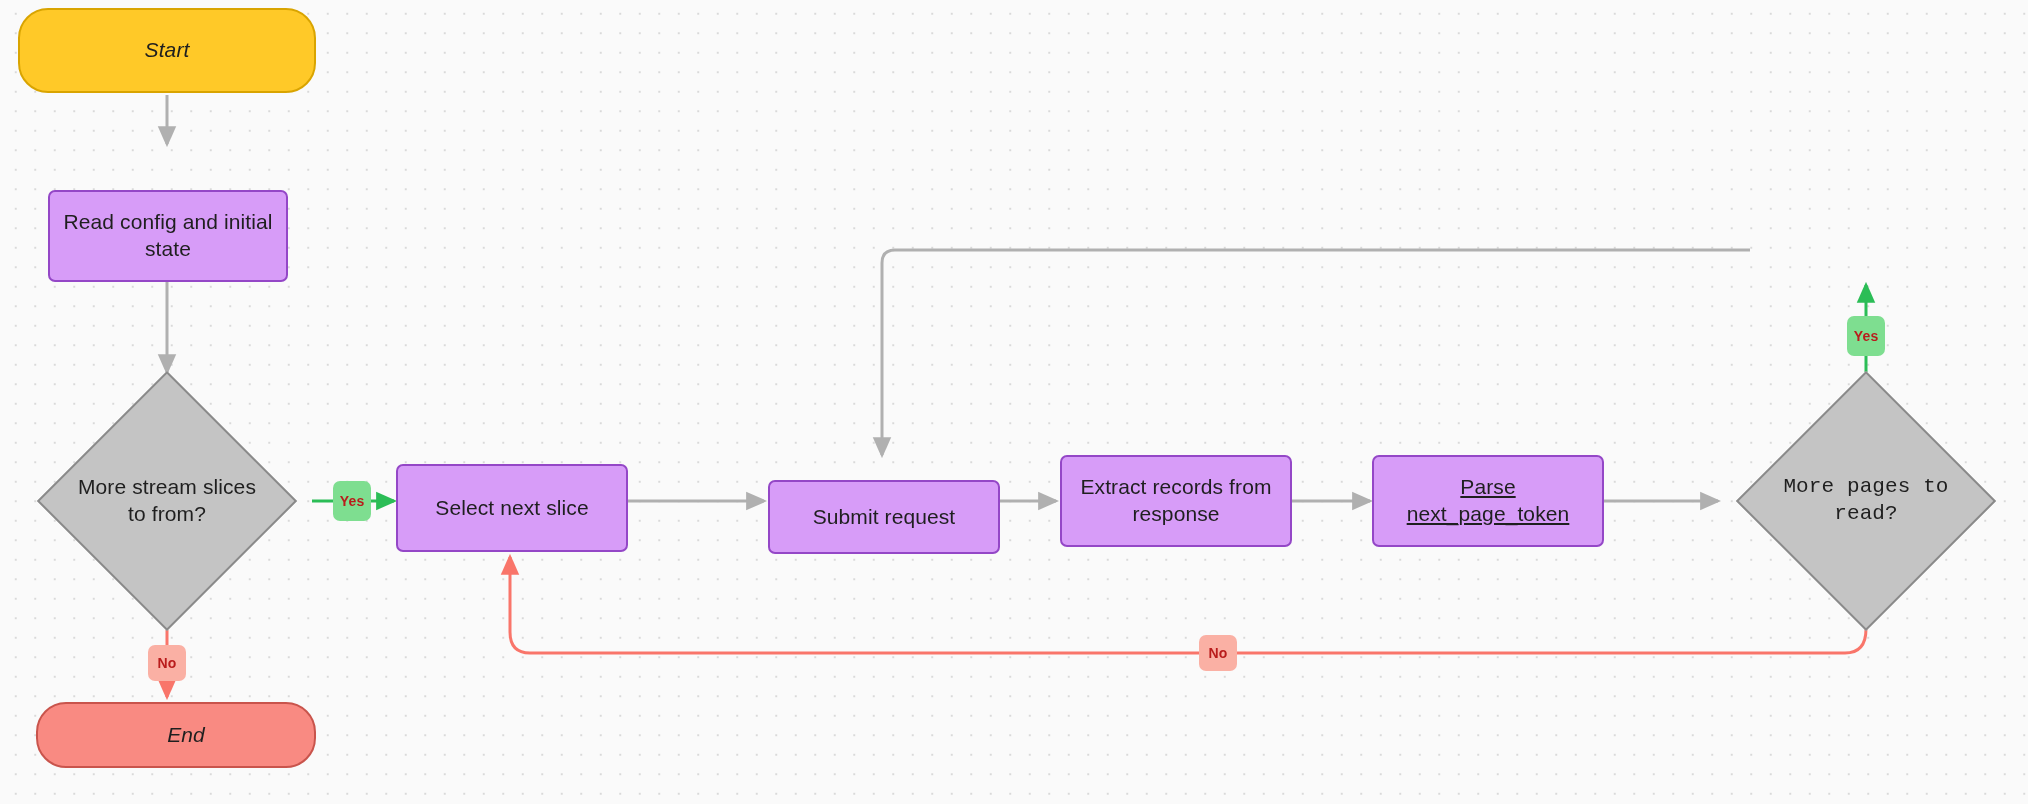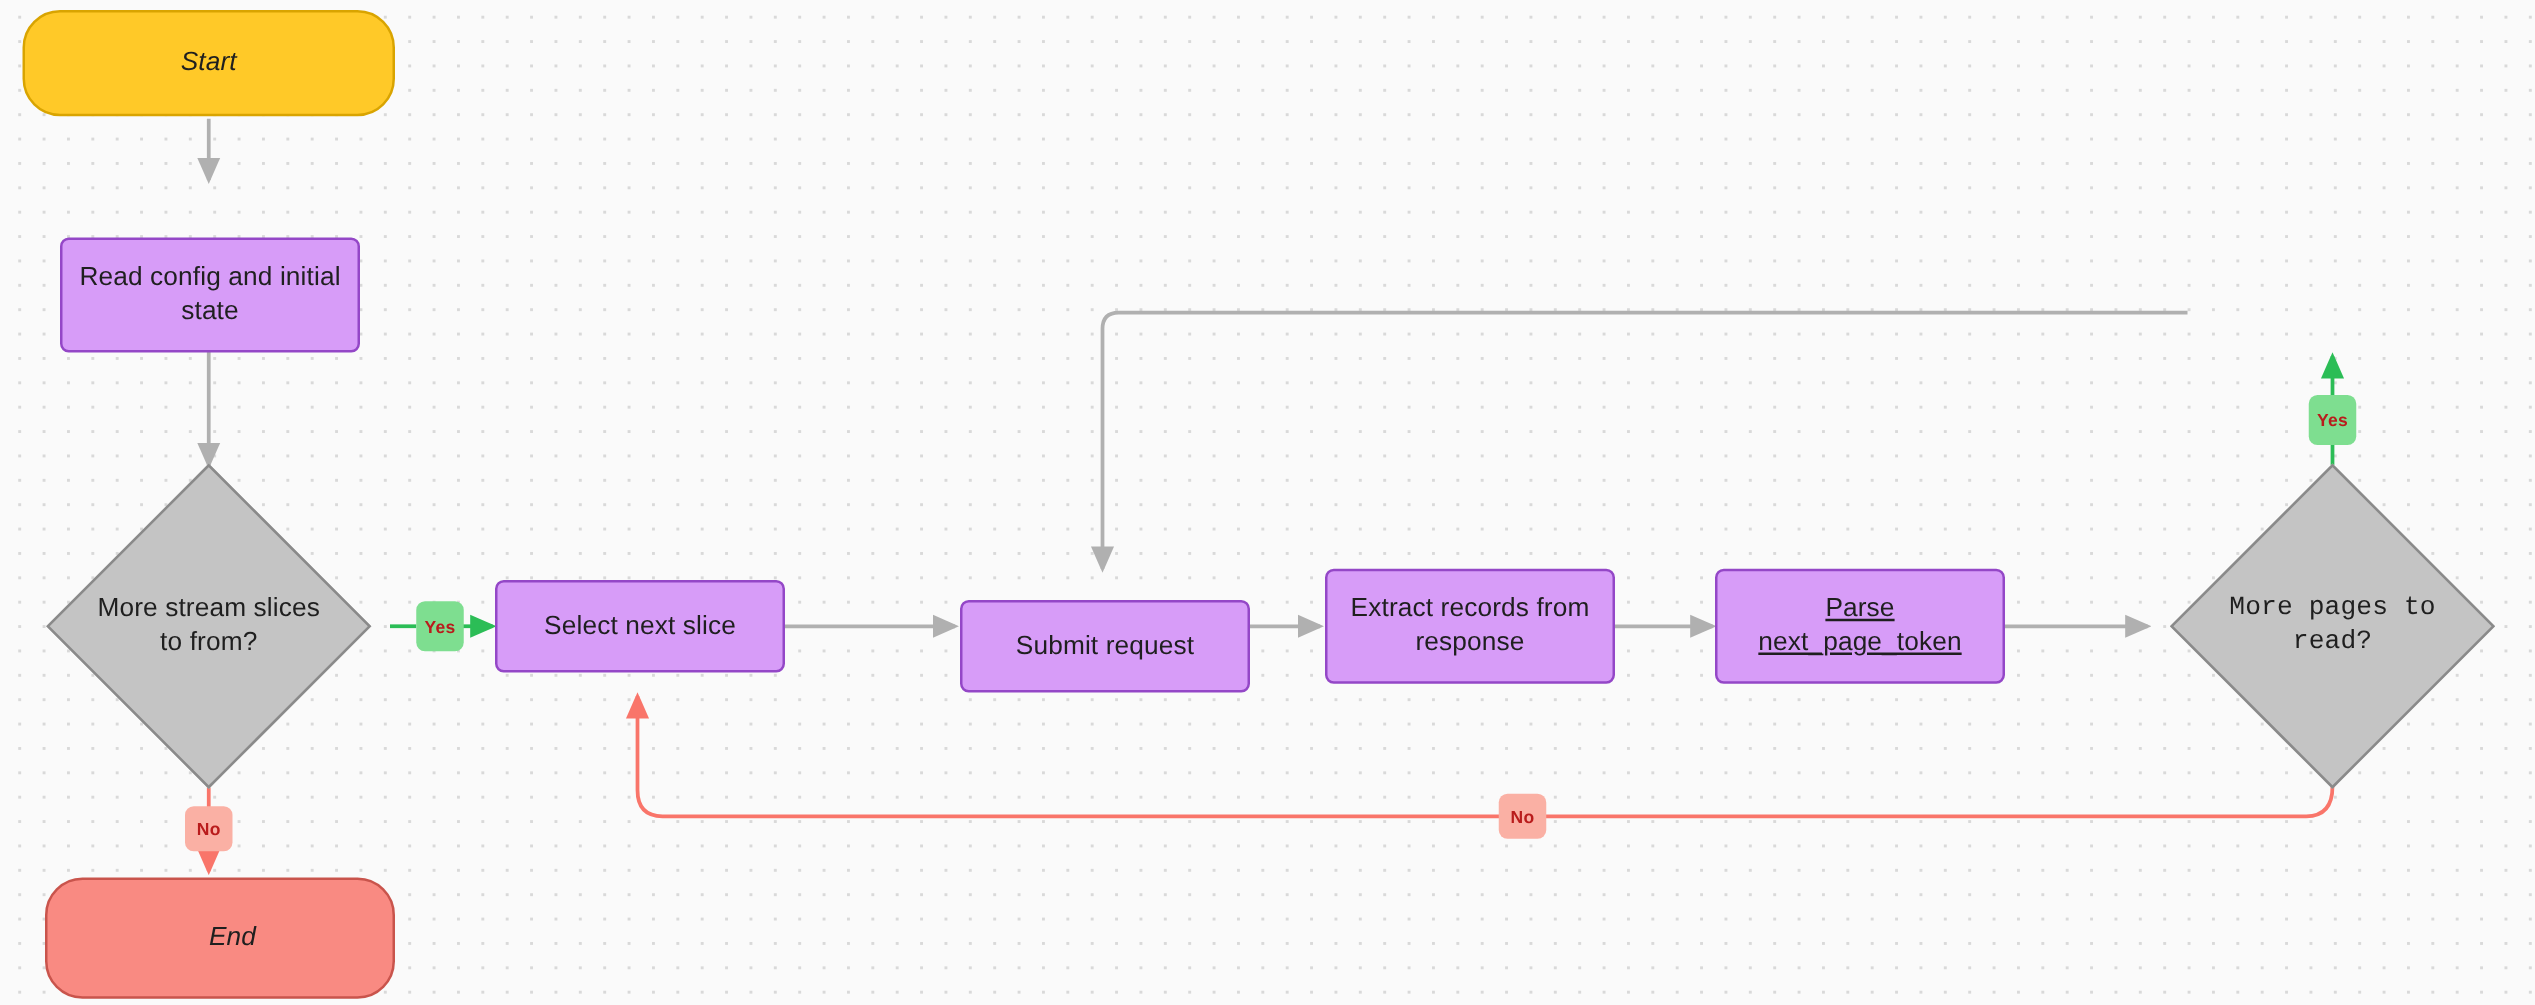--- a/index.html
+++ b/index.html
@@ -148,25 +148,25 @@
   <div class="node process" style="left:48px; top:150px; width:240px; height:92px; background:#d79cf8; border-color:#9447c7;margin-top:40px;">
     <span class="node-label">Read config and initial state</span>
   </div>
 
   <div class="node decision" style="left:18px; top:371px; width:298px; height:260px;">
     <div class="diamond-shape" style="width:184px; height:184px; margin-left:-92px; margin-top:-92px;
                 transform:rotate(45deg); background:#c4c4c4; border-color:#8a8a8a;"></div>
     <span class="node-label" style="max-width:190px;">More stream slices to from?</span>
   </div>
 
-  <div class="node terminal" style="left:36px; top:702px; width:280px; height:97px; background:#f98a82; border-color:#c9544c;padding-left:20px;">
+  <div class="node terminal" style="left:36px; top:702px; width:280px; height:66px; background:#f98a82; border-color:#c9544c;padding-left:20px;">
     <span class="node-label">End</span>
   </div>
 
-  <div class="node process" style="left:396px; top:464px; width:232px; height:74px; background:#d79cf8; border-color:#9447c7;">
+  <div class="node process" style="left:396px; top:464px; width:232px; height:88px; background:#d79cf8; border-color:#9447c7;">
     <span class="node-label">Select next slice</span>
   </div>
 
   <div class="node process" style="left:768px; top:480px; width:232px; height:74px; background:#d79cf8; border-color:#9447c7;text-align:right;">
     <span class="node-label">Submit request</span>
   </div>
 
   <div class="node process" style="left:1060px; top:455px; width:232px; height:92px; background:#d79cf8; border-color:#9447c7;">
     <span class="node-label">Extract records from response</span>
   </div>

